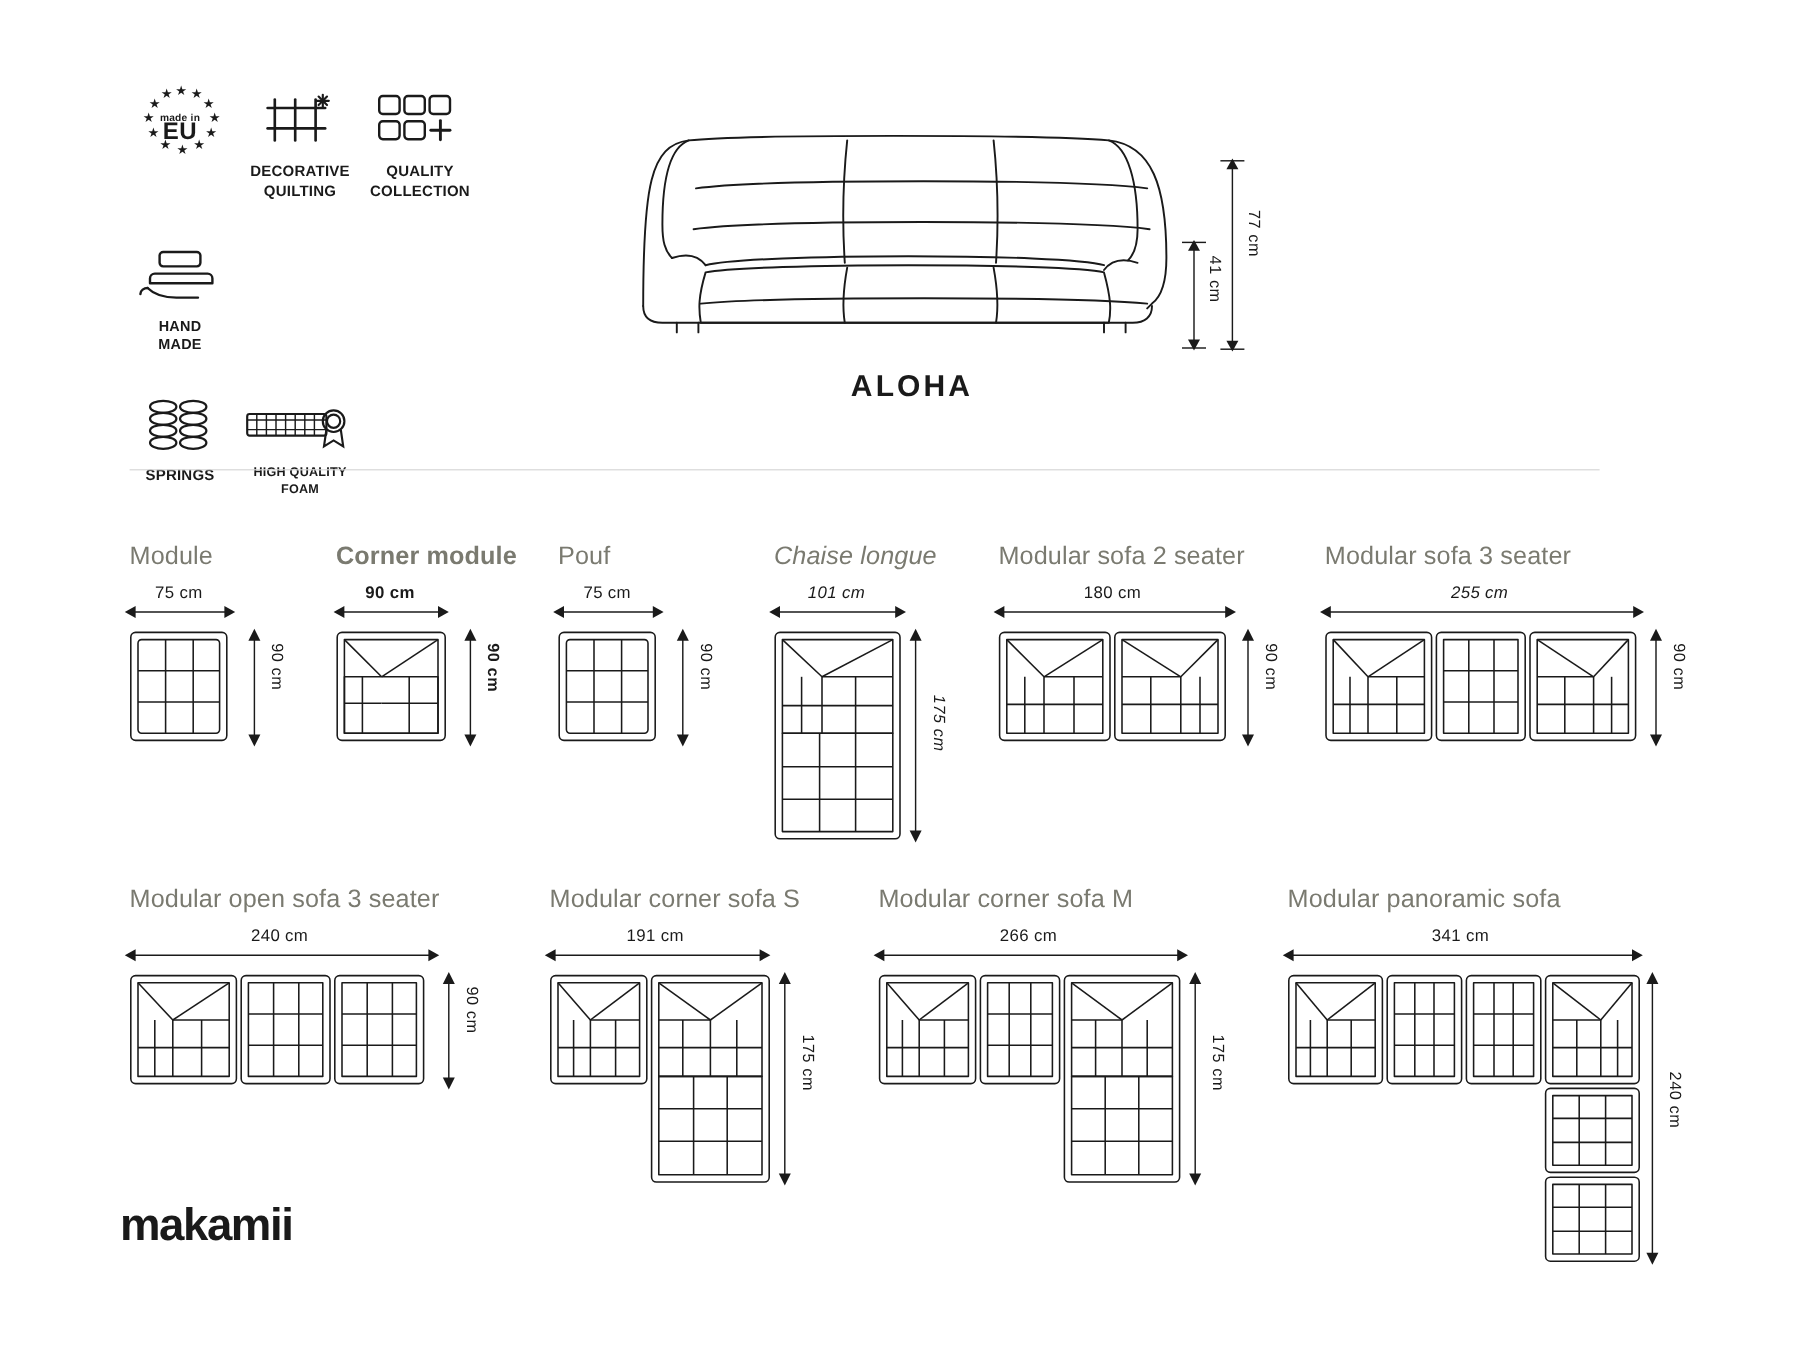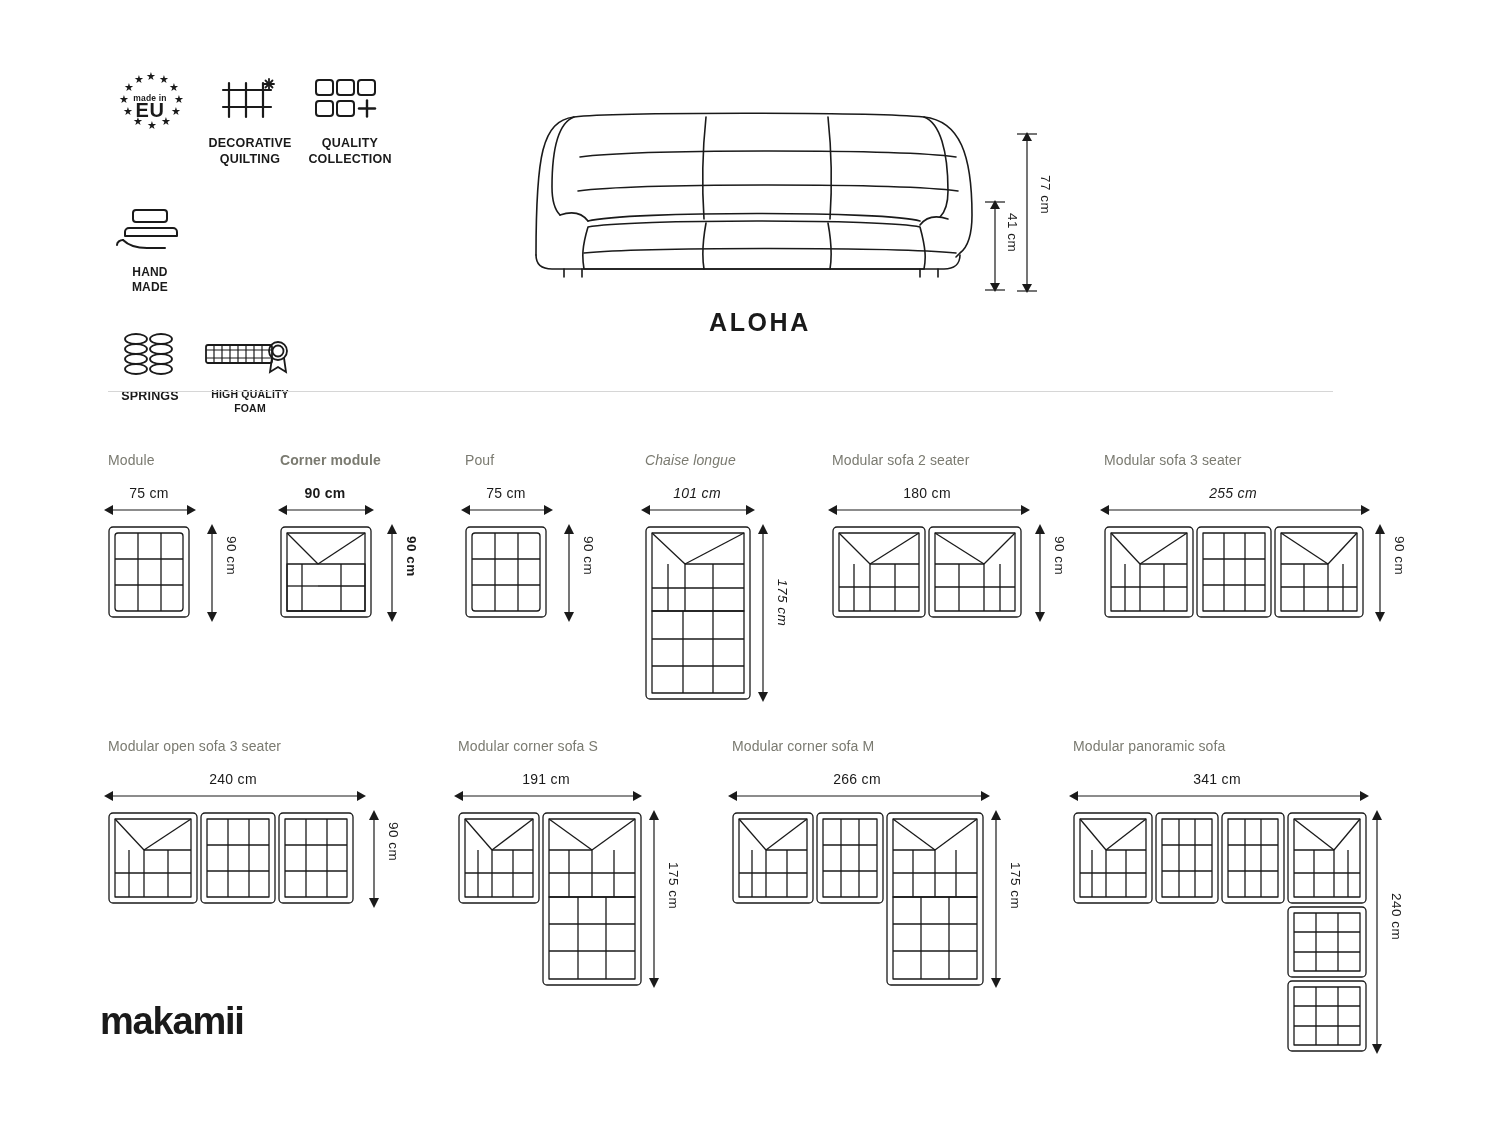--- a/index.html
+++ b/index.html
@@ -121,21 +121,21 @@
     top: 391px;
     width: 1225px;
     border-top: 1px solid #d6d6d6;
   }
 
   
   .item {
     position: absolute;
   }
   .item-title {
-    font-size: 14px;
+    font-size: 21px;
     color: #7a7a70;
     letter-spacing: .1px;
     white-space: nowrap;
   }
   .hlabel {
     font-size: 14px;
     letter-spacing: .3px;
     white-space: nowrap;
     text-align: center;
   }

